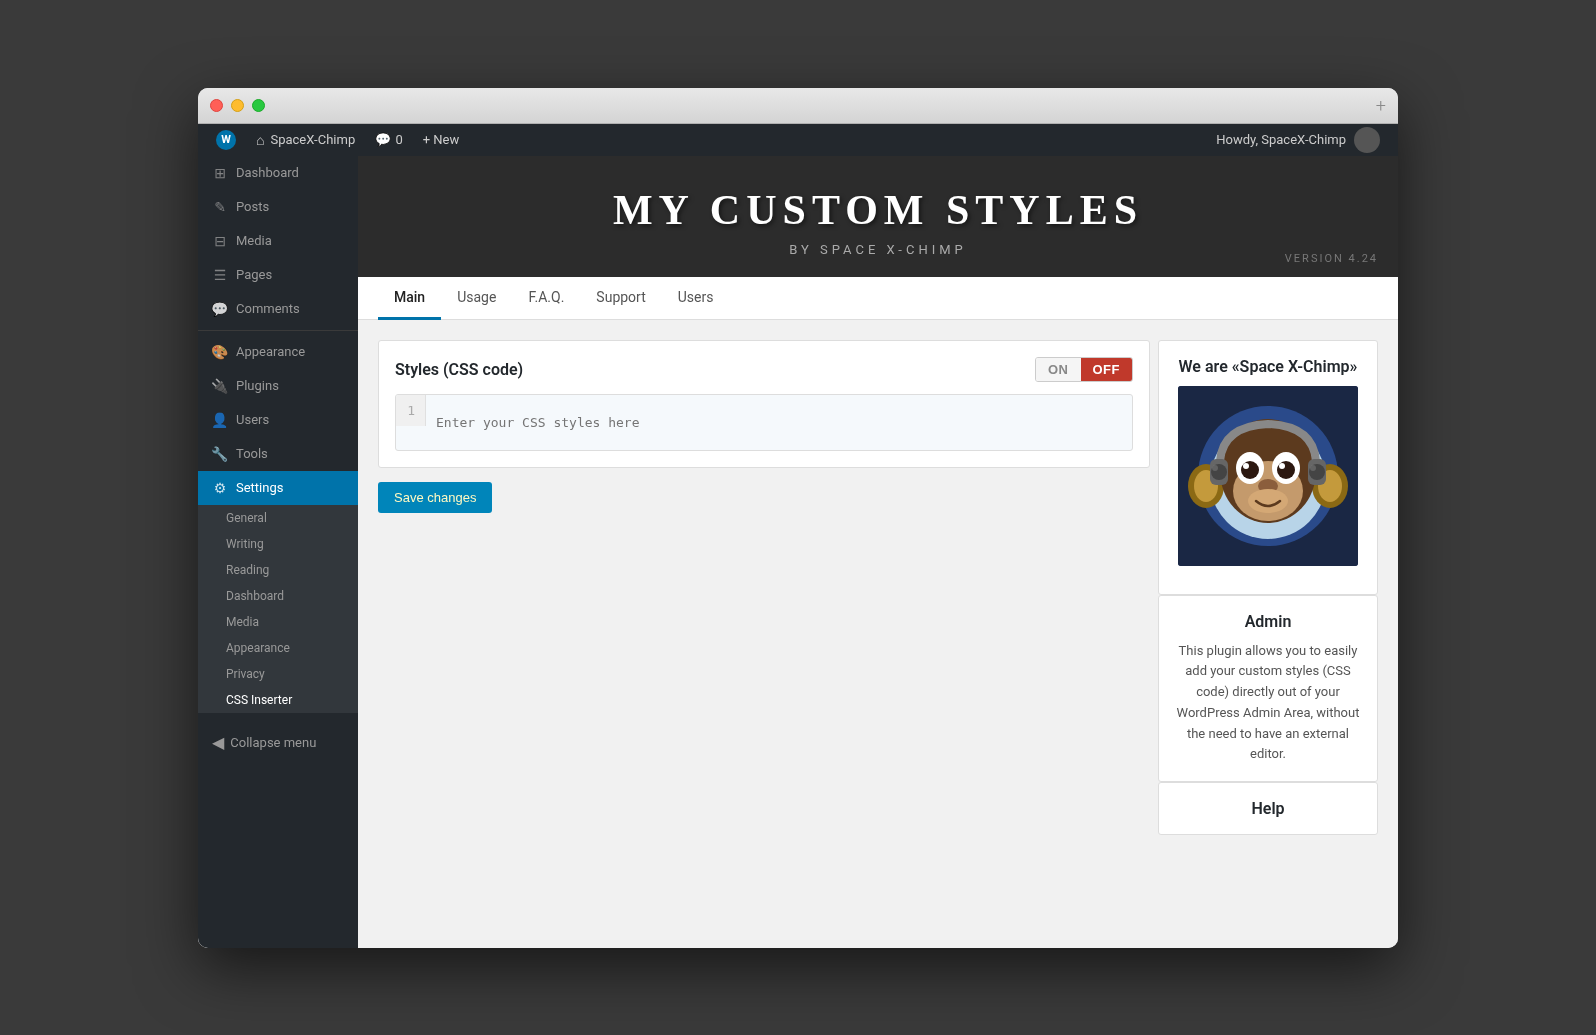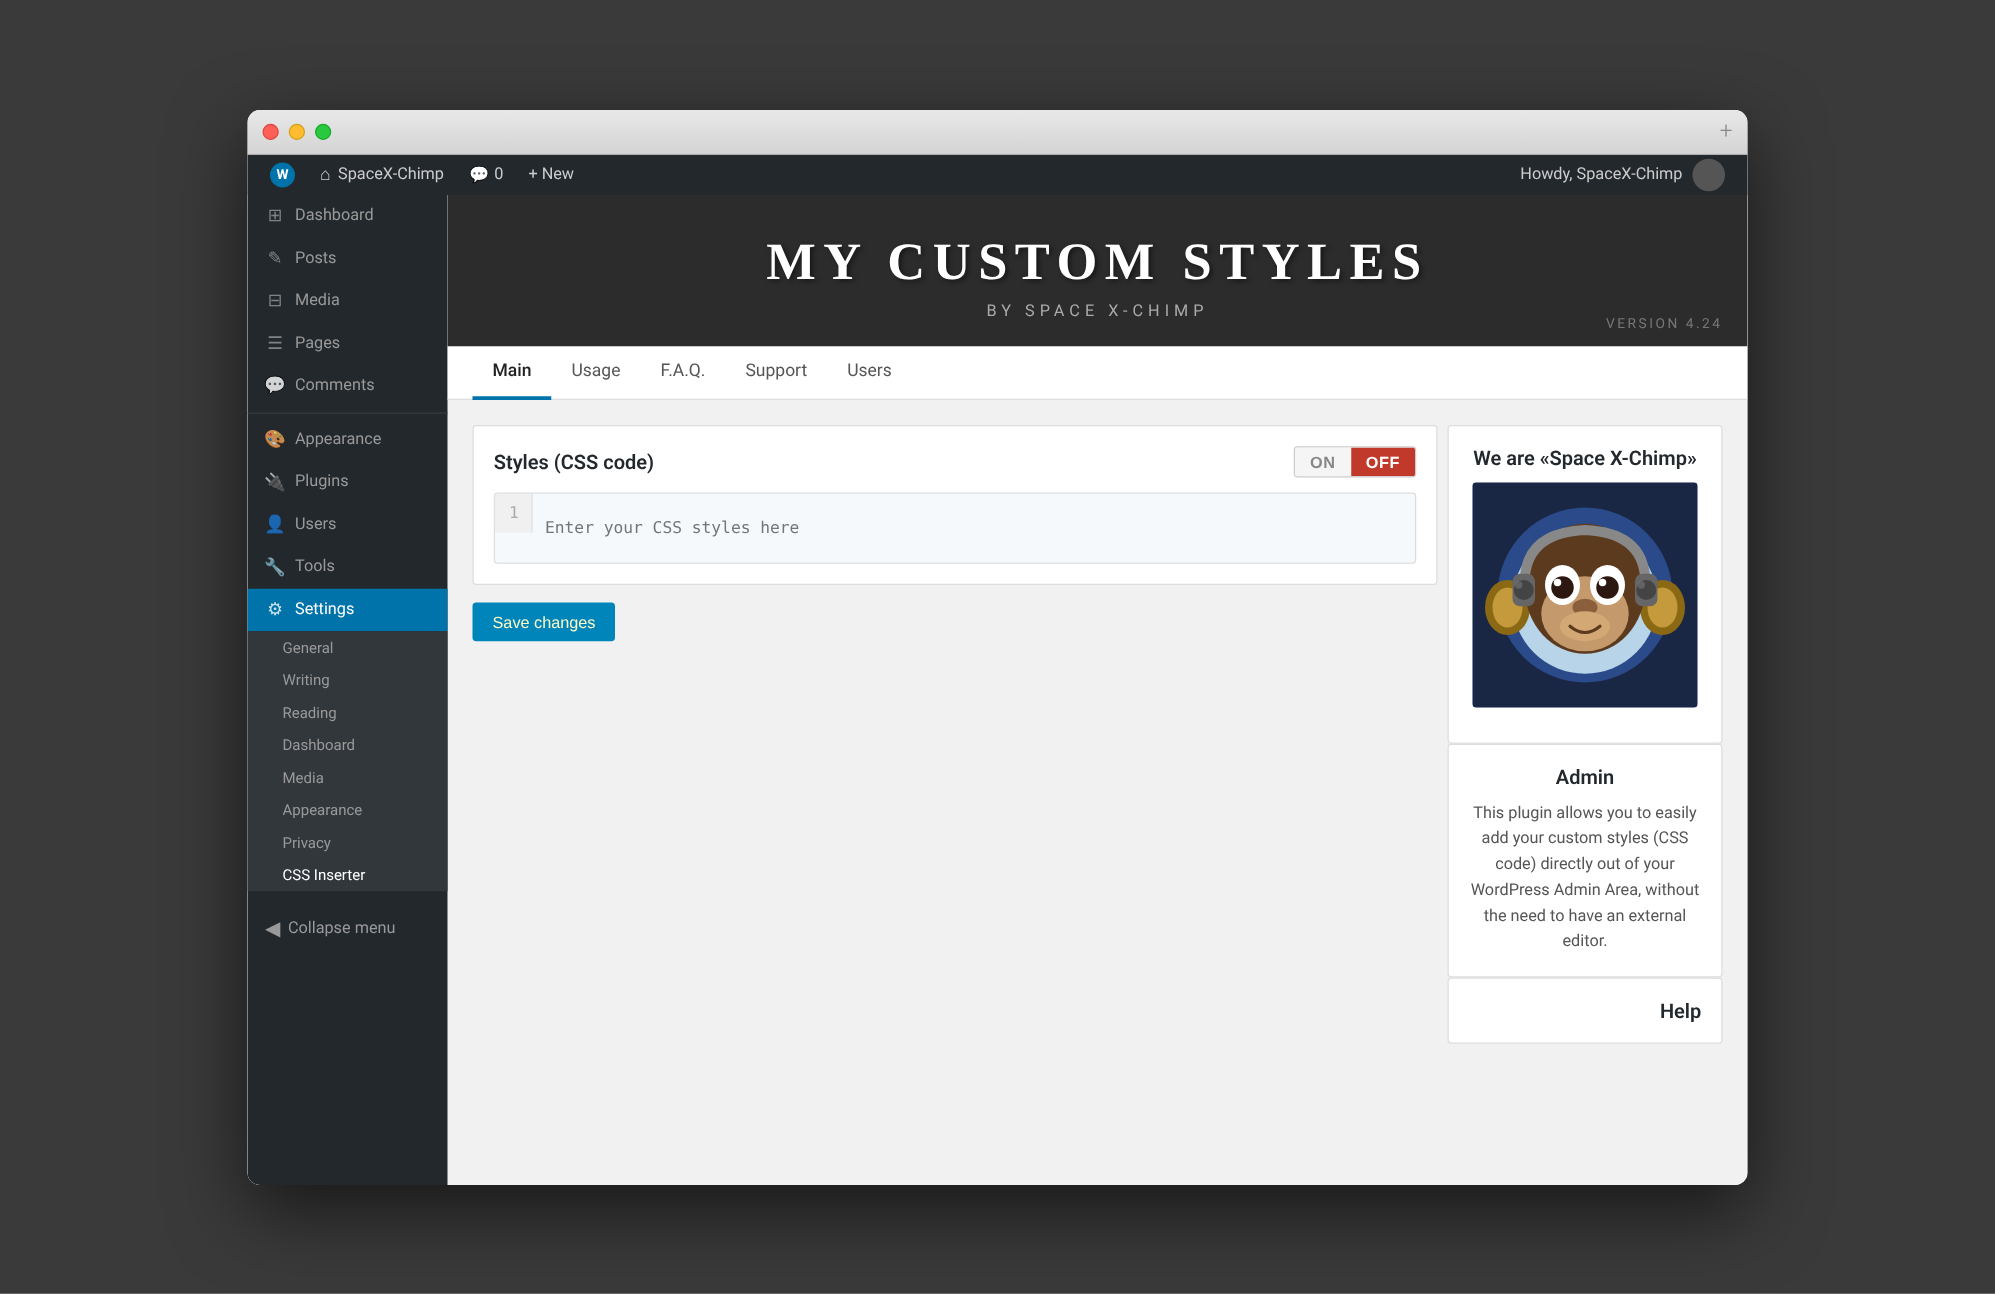--- a/index.html
+++ b/index.html
@@ -417,21 +417,21 @@
       font-size: 13px;
       color: #555;
       line-height: 1.6;
     }
 
     .help-card {
       background: #fff;
       border: 1px solid #ddd;
       border-radius: 3px;
       padding: 16px;
-      text-align: right;
+      text-align: center;
     }
 
     .help-card h3 {
       font-size: 16px;
       font-weight: 600;
       color: #23282d;
     }
   </style>
 </head>
 <body>

